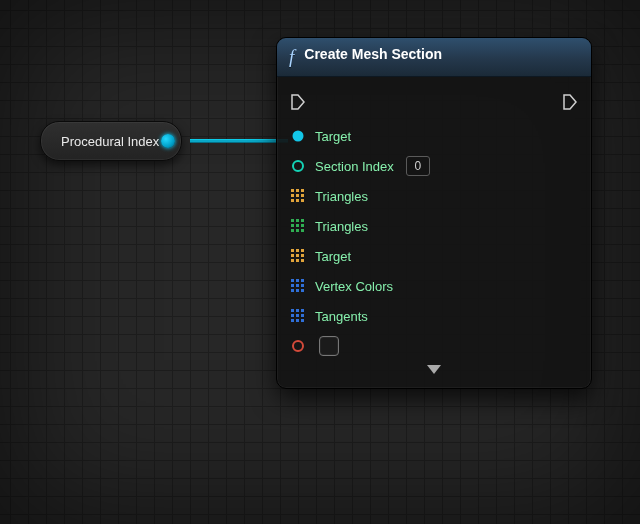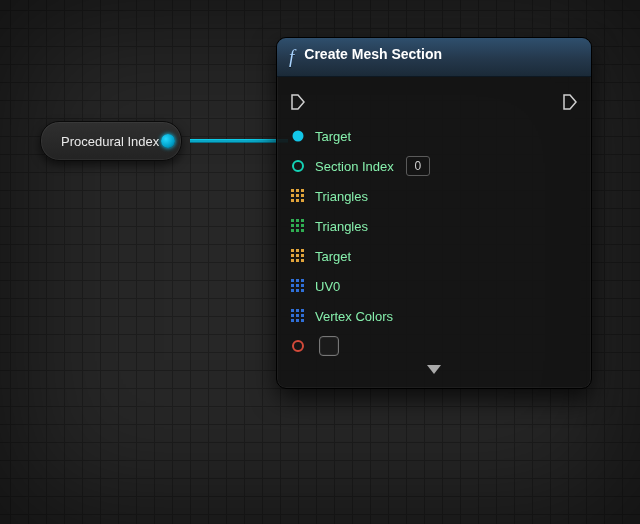--- a/index.html
+++ b/index.html
@@ -148,54 +148,54 @@
               <span style="background:#e0a33a"></span>
               <span style="background:#e0a33a"></span>
               <span style="background:#e0a33a"></span>
               <span style="background:#e0a33a"></span>
               <span style="background:#e0a33a"></span>
             </span>
         </span>
         <span class="lbl">Target</span>
       </div>
 
-      <div class="row">
-        <span class="pin">
-          <span class="grid3">
-              <span style="background:#2f6fd8"></span>
-              <span style="background:#2f6fd8"></span>
-              <span style="background:#2f6fd8"></span>
-              <span style="background:#2f6fd8"></span>
-              <span style="background:#2f6fd8"></span>
-              <span style="background:#2f6fd8"></span>
-              <span style="background:#2f6fd8"></span>
-              <span style="background:#2f6fd8"></span>
-              <span style="background:#2f6fd8"></span>
-            </span>
-        </span>
-        <span class="lbl">UV0</span>
-      </div>
 
       <div class="row">
         <span class="pin">
           <span class="grid3">
               <span style="background:#2f6fd8"></span>
               <span style="background:#2f6fd8"></span>
               <span style="background:#2f6fd8"></span>
               <span style="background:#2f6fd8"></span>
               <span style="background:#2f6fd8"></span>
               <span style="background:#2f6fd8"></span>
               <span style="background:#2f6fd8"></span>
               <span style="background:#2f6fd8"></span>
               <span style="background:#2f6fd8"></span>
             </span>
         </span>
         <span class="lbl">Vertex Colors</span>
       </div>
 
+      <div class="row">
+        <span class="pin">
+          <span class="grid3">
+              <span style="background:#2f6fd8"></span>
+              <span style="background:#2f6fd8"></span>
+              <span style="background:#2f6fd8"></span>
+              <span style="background:#2f6fd8"></span>
+              <span style="background:#2f6fd8"></span>
+              <span style="background:#2f6fd8"></span>
+              <span style="background:#2f6fd8"></span>
+              <span style="background:#2f6fd8"></span>
+              <span style="background:#2f6fd8"></span>
+            </span>
+        </span>
+        <span class="lbl">Tangents</span>
+      </div>
 
       <div class="row">
         <span class="pin">
           <svg width="14" height="14">
               <circle cx="7" cy="7" r="5" class="c-red-ring"></circle>
             </svg>
         </span>
         <span class="chk"></span>
       </div>
 

